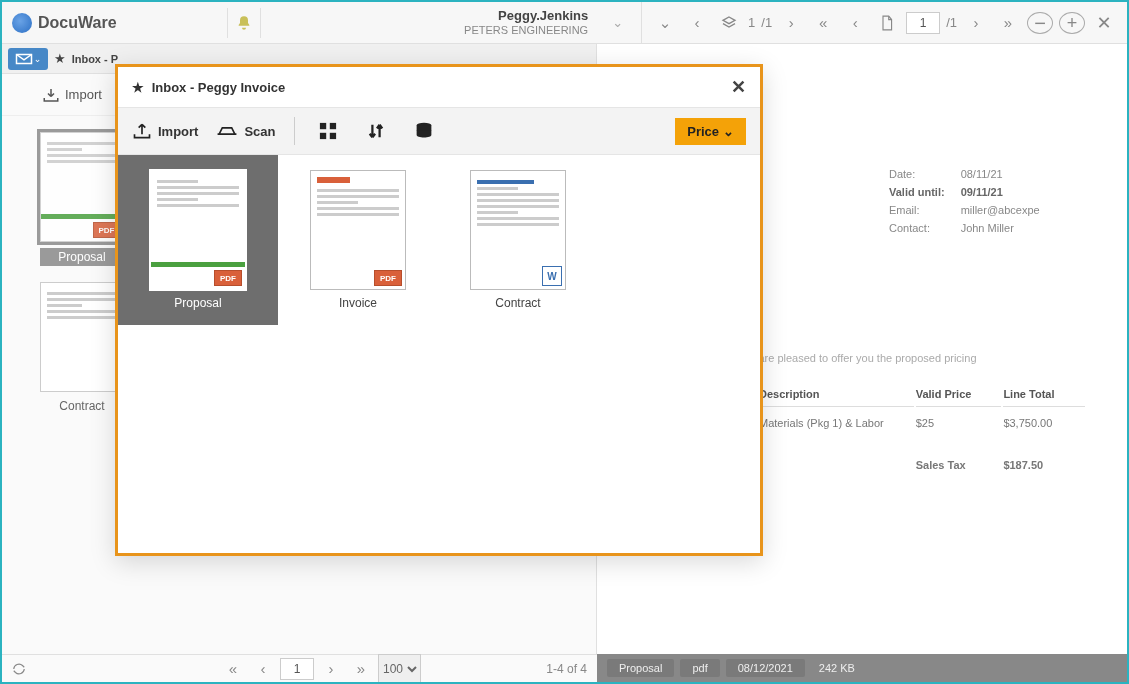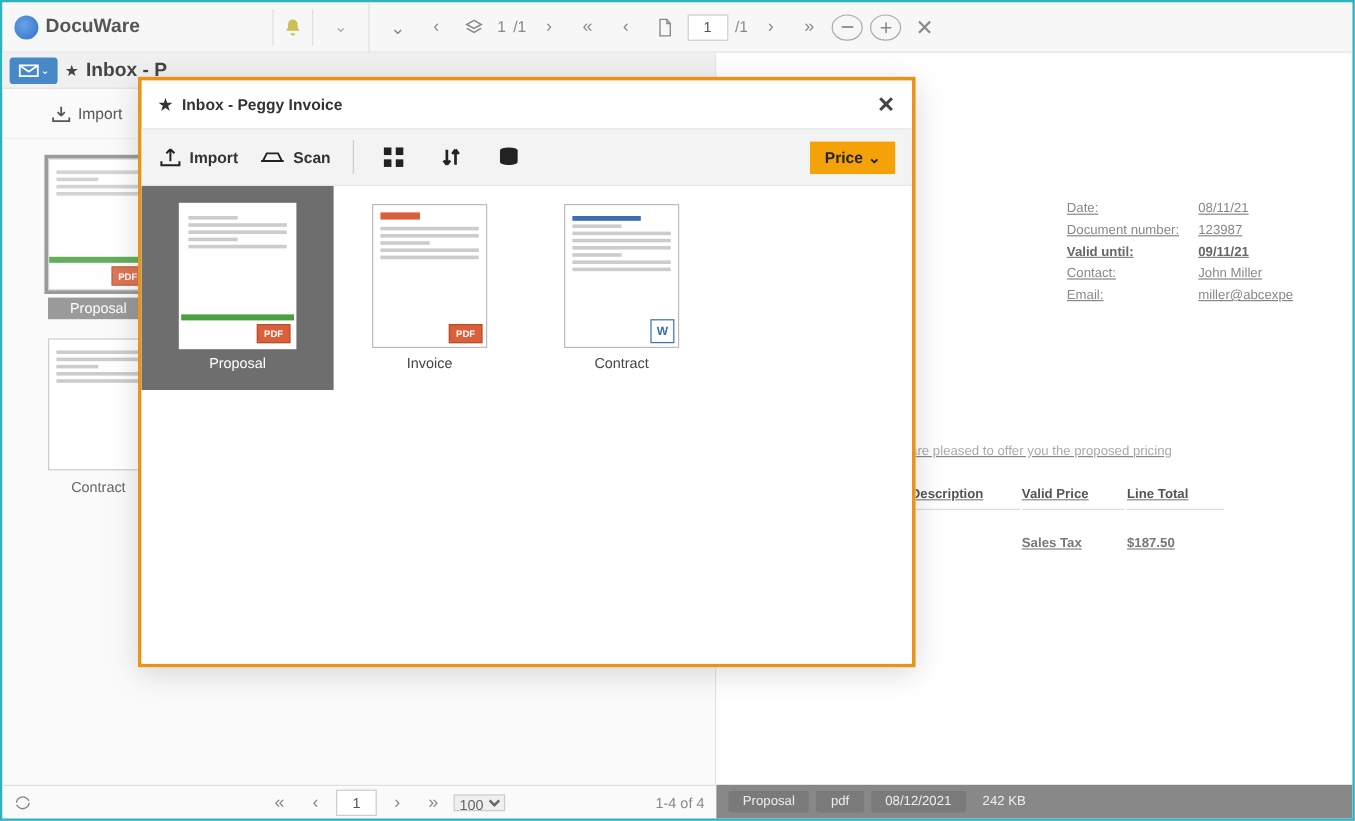--- a/index.html
+++ b/index.html
@@ -75,21 +75,21 @@
     height: 30px; display: flex; align-items: center;
     padding-left: 6px; gap: 6px; background: #f0f0f0;
     border-bottom: 1px solid #e0e0e0;
   }
   .tray-box {
     width: 40px; height: 22px; border-radius: 3px;
     background: #4788c7; display: flex; align-items: center;
     justify-content: center; color: #fff;
   }
   .tray-star { color: #444; font-size: 13px; }
-  .tray-label { font-weight: 600; color: #444; font-size: 16px; }
+  .tray-label { font-weight: 600; color: #444; font-size: 11px; }
   .left-actions {
     height: 42px; display: flex; align-items: center;
     padding-left: 40px; gap: 14px; color: #555;
     border-bottom: 1px solid #eee;
   }
   .thumb-area { padding: 16px 30px; display: flex; gap: 25px; flex-wrap: wrap; }
   .thumb {
     width: 100px; text-align: center;
   }
   .thumb .page {
@@ -110,21 +110,21 @@
   }
   .refresh { width:20px; }
   .pg-ctrl { margin-left: 180px; display:flex; align-items:center; gap:4px;}
   .pg-count { margin-left: auto; }
   
   .preview {
     position: absolute; top: 42px; left: 595px; right: 0; bottom: 28px;
     background: #fff; overflow: hidden; color: #888;
     font-size: 11.5px;
   }
-  .preview-inner { padding: 120px 20px 20px 160px; text-decoration: underline; }
+  .preview-inner { padding: 120px 20px 20px 160px; }
   .meta-table { font-size: 11px; color: #888; }
   .meta-table td { padding: 2px 14px 2px 0; }
   .meta-table .bold td { font-weight:700; color:#666;}
   .desc-line { margin: 90px 0 16px -150px; color:#aaa; font-size:11px;}
   .price-head td { font-weight:700; color:#555; padding: 6px 30px 6px 0; border-bottom:1px solid #ddd;}
   .price-row td { padding: 8px 30px 8px 0; color:#777;}
   .tot td { font-weight:700; padding-top:20px;}
   
   .status {
     position: absolute; bottom: 0; left: 595px; right: 0; height: 28px;
@@ -213,20 +213,24 @@
 
 <div class="topbar">
   <div class="logo">
     <span class="logo-icon"></span>
     <span>DocuWare</span>
   </div>
   <div class="bell">
     <svg width="16" height="16" viewBox="0 0 24 24" fill="#c9c059">
         <path d="M12 2a6 6 0 00-6 6v4l-2 3v1h16v-1l-2-3V8a6 6 0 00-6-6zm0 20a3 3 0 003-3H9a3 3 0 003 3z"></path>
       </svg>
+  </div>
+  <div class="user-block">
+    <div class="user-name">Peggy.Jenkins</div>
+    <div class="user-org">PETERS ENGINEERING</div>
   </div>
   <span class="chev">⌄</span>
 
   <div class="vr-toolbar">
     <span class="tbtn">⌄</span>
     <span class="tbtn">‹</span>
     <span class="tbtn">
       <svg width="16" height="16" viewBox="0 0 24 24" fill="none" stroke="#888" stroke-width="2">
           <path d="M12 3l9 5-9 5-9-5 9-5z"></path>
           <path d="M3 13l9 5 9-5"></path>
@@ -310,61 +314,62 @@
     <svg width="14" height="14" viewBox="0 0 24 24" fill="none" stroke="#888" stroke-width="2">
         <path d="M3 12a9 9 0 0115-6l3 3M21 12a9 9 0 01-15 6l-3-3"></path>
       </svg>
   </span>
   <div class="pg-ctrl">
     <span class="tbtn">«</span>
     <span class="tbtn">‹</span>
     <input class="page-input" value="1" style="">
     <span class="tbtn">›</span>
     <span class="tbtn">»</span>
-    <select style="height:14px;border:1px solid #ccc;font-size:12px;color:#666;">
+    <select style="height:30px;border:1px solid #ccc;font-size:12px;color:#666;">
       <option>100</option>
     </select>
   </div>
   <span class="pg-count">1-4 of 4</span>
 </div>
 
 <div class="preview">
   <div class="preview-inner">
     <table class="meta-table" style="margin-left:130px;">
       <tbody>
           <tr>
             <td>Date:</td>
             <td>08/11/21</td>
           </tr>
-      <tr>
-            <td>Document number:</td>
-            <td>123987</td>
-          </tr>
       <tr class="bold">
             <td>Valid until:</td>
             <td>09/11/21</td>
           </tr>
       <tr>
+            <td>Email:</td>
+            <td>miller@abcexpe</td>
+          </tr>
+      <tr>
             <td>Contact:</td>
             <td>John Miller</td>
-          </tr>
-      <tr>
-            <td>Email:</td>
-            <td>miller@abcexpe</td>
           </tr>
     </tbody>
       </table>
     <div class="desc-line"><span style="opacity:.7">ation</span><br><br><span>our products and services. We are pleased to offer you the proposed pricing</span></div>
     <table style="font-size:11px;">
       <tbody>
           <tr class="price-head">
             <td>Description</td>
             <td>Valid Price</td>
             <td>Line Total</td>
           </tr>
+      <tr class="price-row">
+            <td>Materials (Pkg 1) &amp; Labor</td>
+            <td>$25</td>
+            <td>$3,750.00</td>
+          </tr>
       <tr class="price-row tot">
             <td></td>
             <td>Sales Tax</td>
             <td>$187.50</td>
           </tr>
     </tbody>
       </table>
   </div>
 </div>
 

